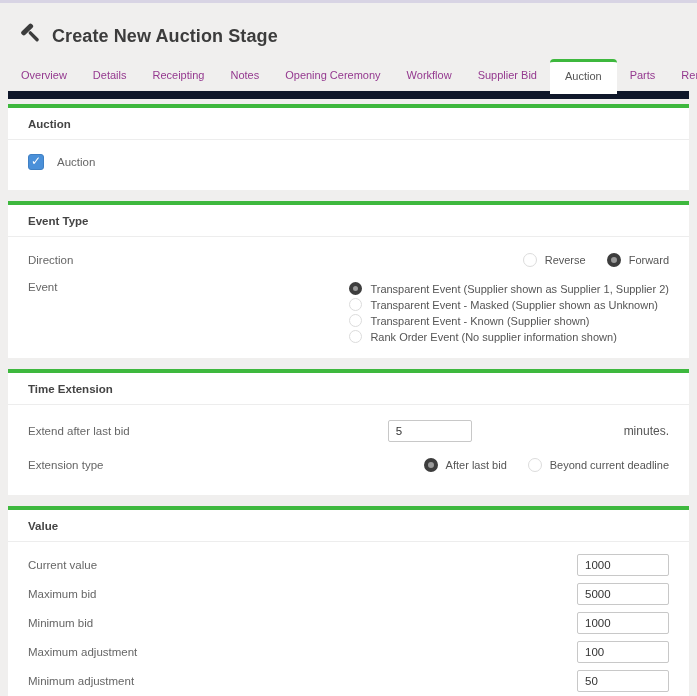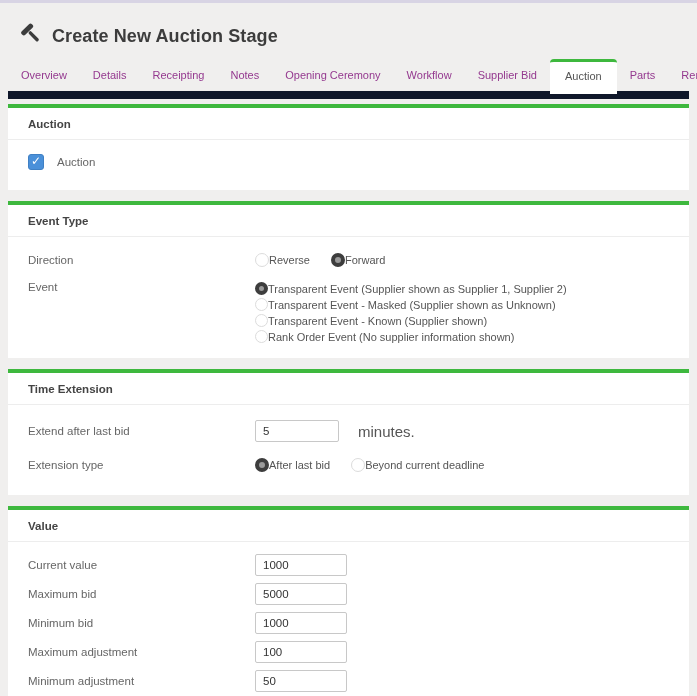--- a/index.html
+++ b/index.html
@@ -39,21 +39,21 @@
     background: #fff;
     border-top: 4px solid #3eb83e;
   }
   .card-title {
     padding: 10px 20px 9px 20px;
     font-size: 11.5px; font-weight: bold; color: #444;
     border-bottom: 1px solid #ededed;
   }
   .card-body { padding: 8px 20px 14px 20px; }
 
-  .row { display: flex; align-items: center; min-height: 29px; }
+  .row { display: flex; align-items: center; min-height: 29px; justify-content: space-between; }
   .row.top { align-items: flex-start; padding-top: 7px; }
   .row-label { width: 227px; flex: 0 0 auto; font-size: 11.5px; color: #666; }
 
   
   .cb-wrap { display: flex; align-items: center; gap: 13px; padding: 6px 0; cursor: pointer; }
   .checkbox {
     width: 16px; height: 16px; border-radius: 3px;
     border: 1px solid #c9c9c9; background: #fff; position: relative;
   }
   .checkbox.checked { background: #4a90d9; border-color: #3f80c4; }
@@ -63,37 +63,37 @@
   }
   .cb-label { font-size: 11.5px; color: #666; }
 
   
   .radio {
     width: 14px; height: 14px; border-radius: 50%;
     border: 1px solid #dcdcdc; background: #fff; flex: 0 0 auto;
     cursor: pointer;
   }
   .radio.selected { border: 4px solid #3d3d3d; background: #9a9a9a; }
-  .radio-opt { display: flex; align-items: center; cursor: pointer; }
+  .radio-opt { display: flex; align-items: center; gap: 8px; cursor: pointer; }
   .radio-opt .radio-label { font-size: 11px; color: #555; white-space: nowrap; }
   .inline-radios { display: flex; align-items: center; gap: 21px; }
   .stack-radios { display: flex; flex-direction: column; gap: 1px; }
   .stack-radios .radio-opt { min-height: 15px; }
   .stack-radios .radio { width: 13px; height: 13px; }
   .stack-radios.loose { gap: 6px; padding-bottom: 4px; }
 
   
   input.txt {
     height: 22px; border: 1px solid #c8c8c8; border-radius: 2px;
     font-family: "Liberation Sans", "DejaVu Sans", sans-serif;
     font-size: 11.5px; color: #333; padding: 0 7px; background: #fff;
   }
   .w-small { width: 84px; }
   .w-med { width: 92px; }
-  .suffix { font-size: 15px; color: #555; margin-left: 19px; }
+  .suffix { font-size: 12px; color: #555; margin-left: 19px; }
 </style>
 </head>
 <body>
 
 <div class="top-strip"></div>
 
 <div class="header">
   <span>
     <svg class="gavel" viewBox="0 0 24 24" aria-hidden="true">
       <g fill="#3c3c3c" transform="rotate(45 12 12)">

